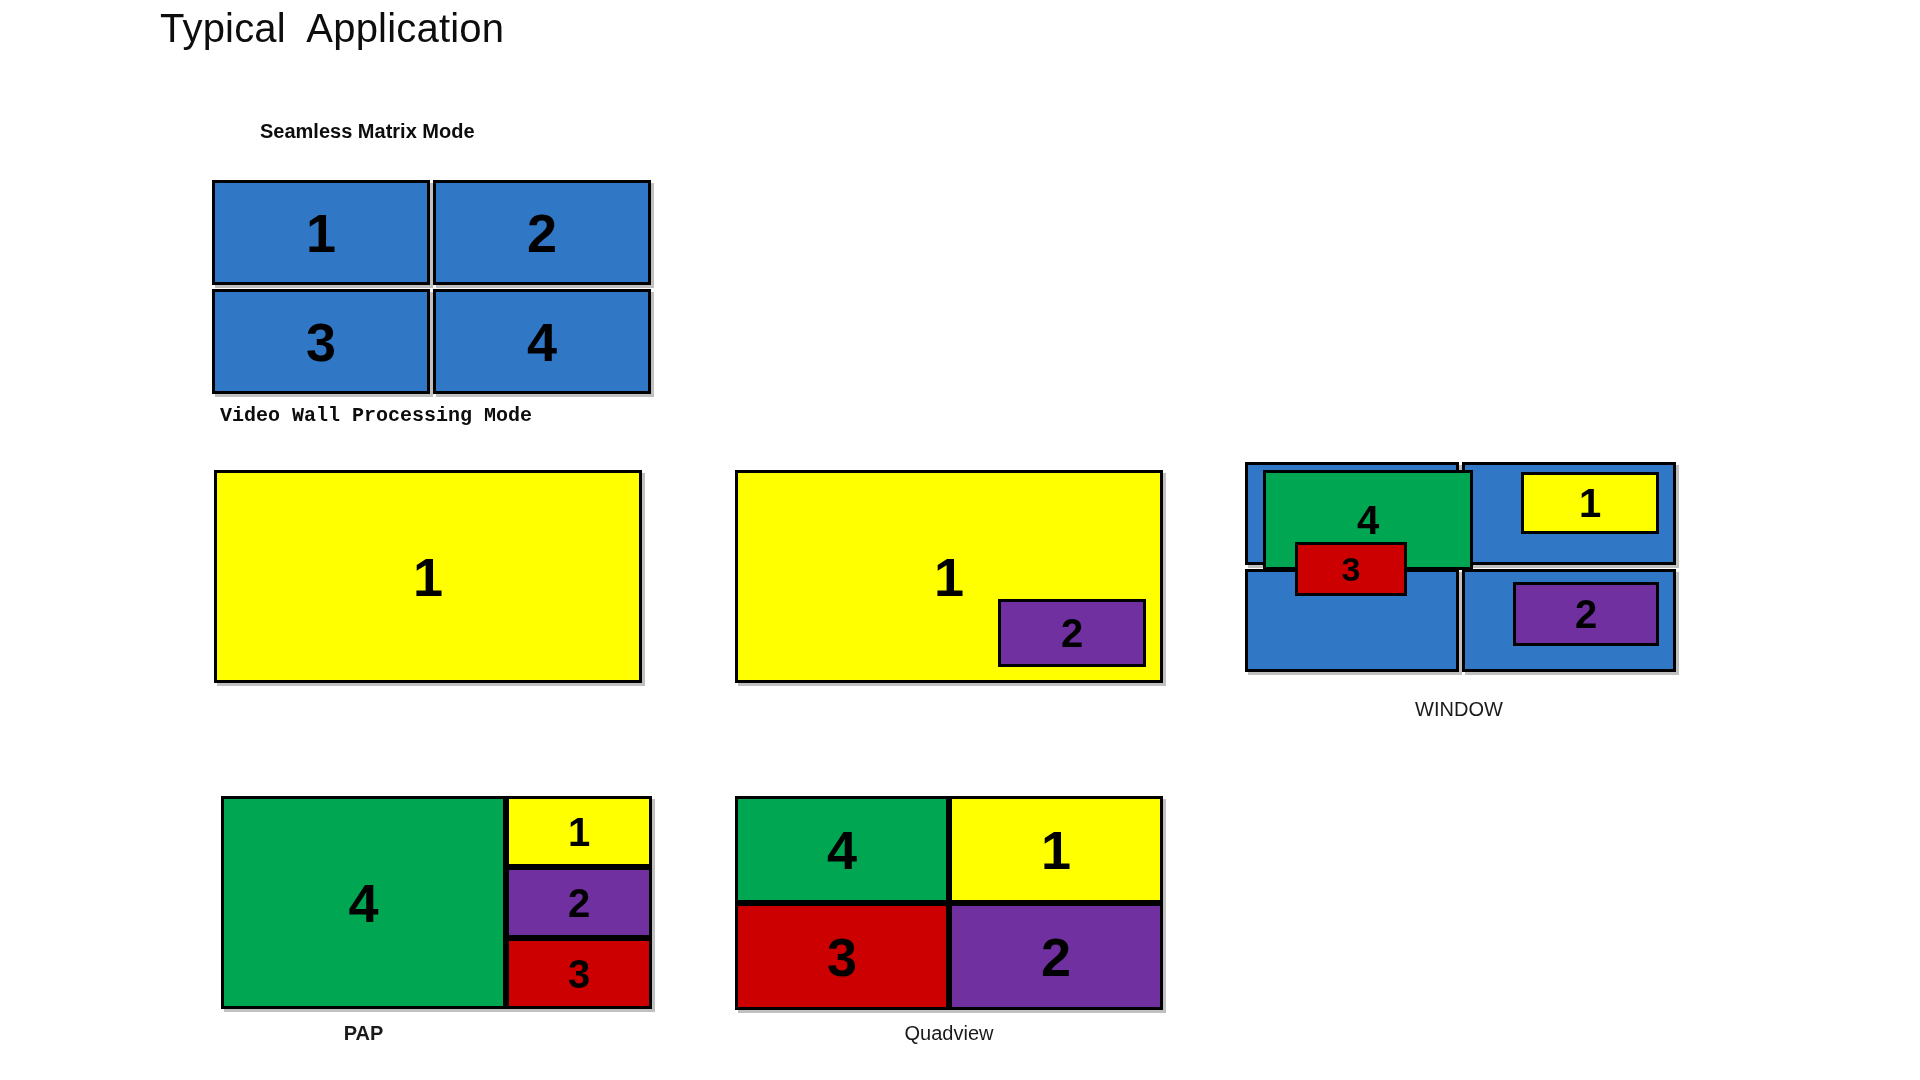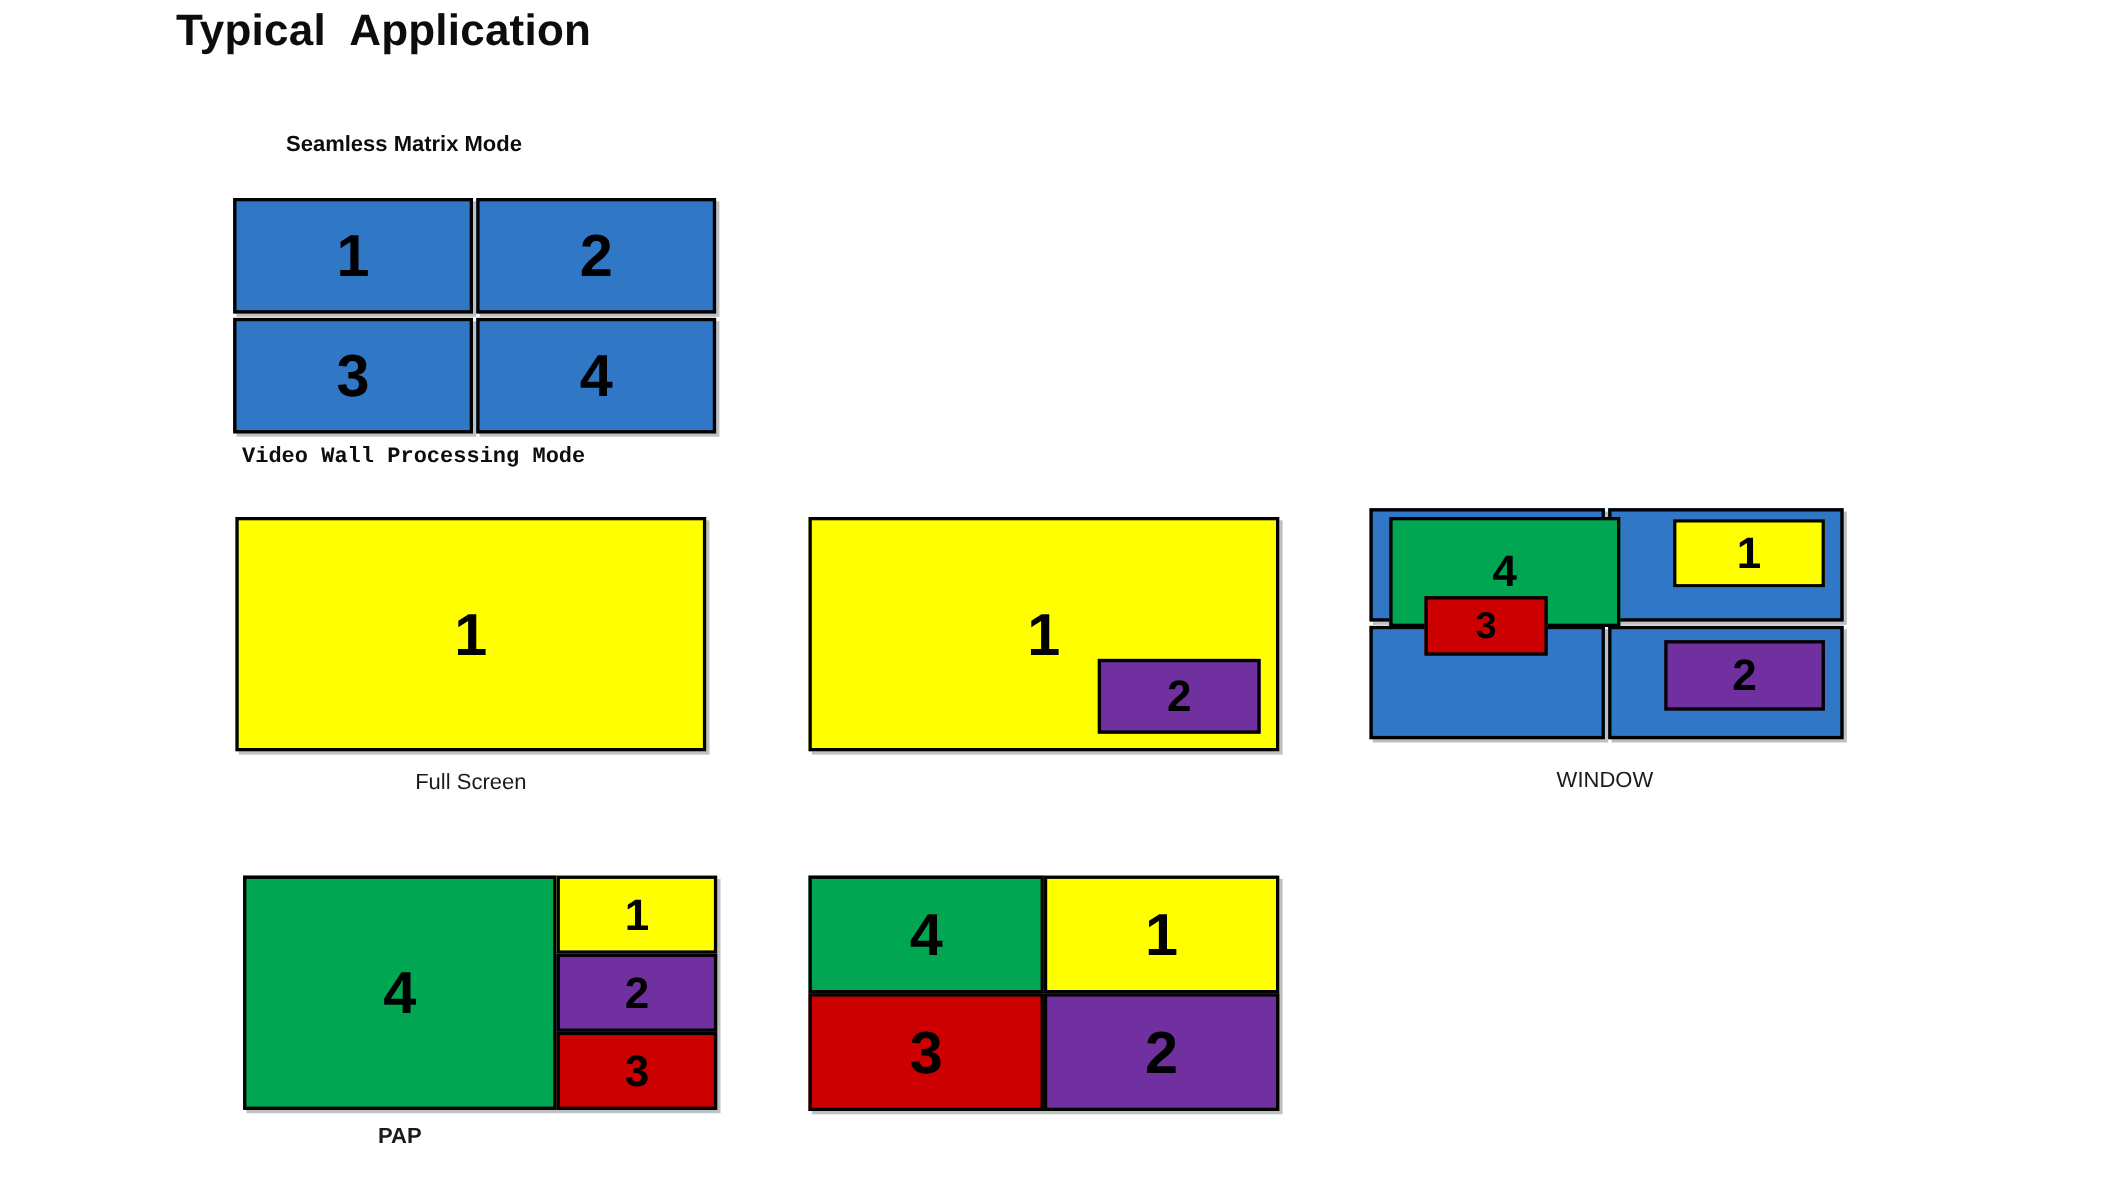--- a/index.html
+++ b/index.html
@@ -22,21 +22,21 @@
     width: 1920px;
     height: 1080px;
   }
 
   
   #page-title {
     position: absolute;
     left: 160px;
     top: 6px;
     font-size: 40px;
-    font-weight: bold;
+    font-weight: normal;
     letter-spacing: 0.2px;
     white-space: pre;
     color: #0d0d0d;
   }
   .section-heading {
     position: absolute;
     font-size: 20px;
     font-weight: bold;
     white-space: pre;
     color: #0d0d0d;
@@ -155,21 +155,20 @@
     </div>
   </div>
 
   <div class="section-heading" id="heading-videowall">Video Wall Processing Mode</div>
 
   <div id="diagram-fullscreen">
     <div class="panel c-yellow" id="fs-screen">
       <span class="num">1</span>
     </div>
   </div>
-  <div class="caption" id="caption-fullscreen">Full Screen</div>
 
   <div id="diagram-pip">
     <div class="panel c-yellow" id="pip-screen">
       <span class="num">1</span>
       <div class="panel small c-purple no-shadow" id="pip-inset">
         <span class="num">2</span>
       </div>
     </div>
   </div>
 
@@ -225,14 +224,15 @@
     <div class="panel c-yellow" id="qv-cell-1">
       <span class="num">1</span>
     </div>
     <div class="panel c-red" id="qv-cell-3">
       <span class="num">3</span>
     </div>
     <div class="panel c-purple" id="qv-cell-2">
       <span class="num">2</span>
     </div>
   </div>
+  <div class="caption" id="caption-quadview">Quadview</div>
 
 </div>
 
 </body></html>

